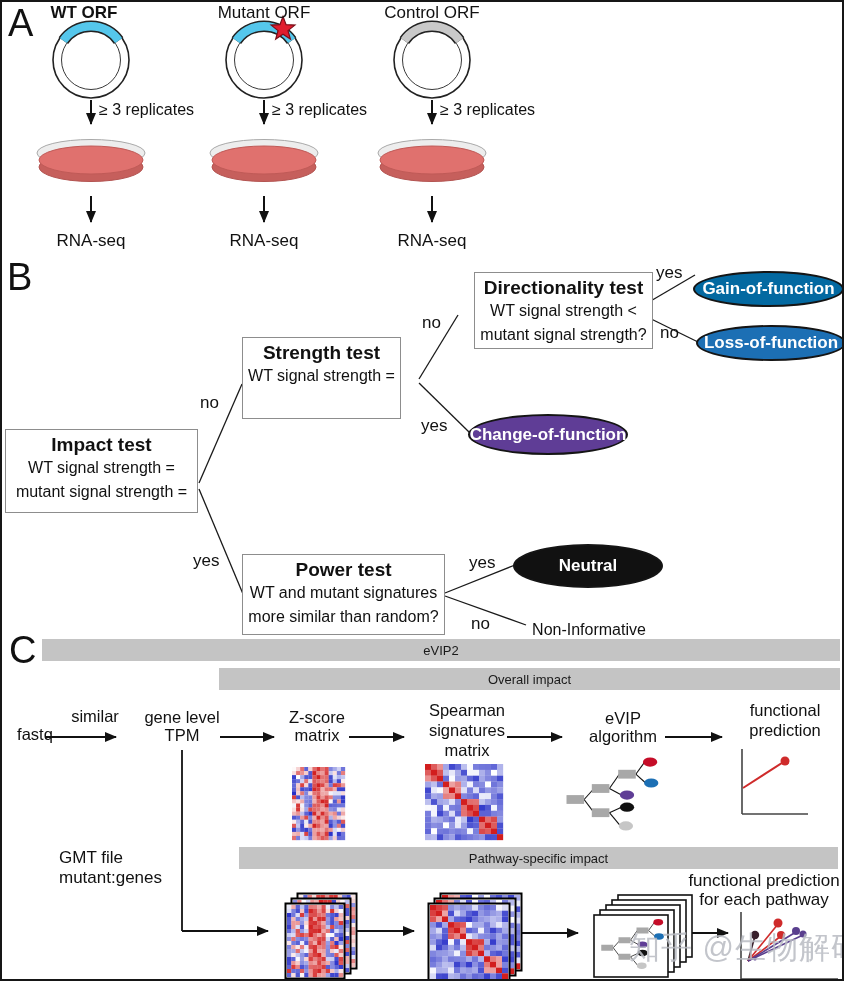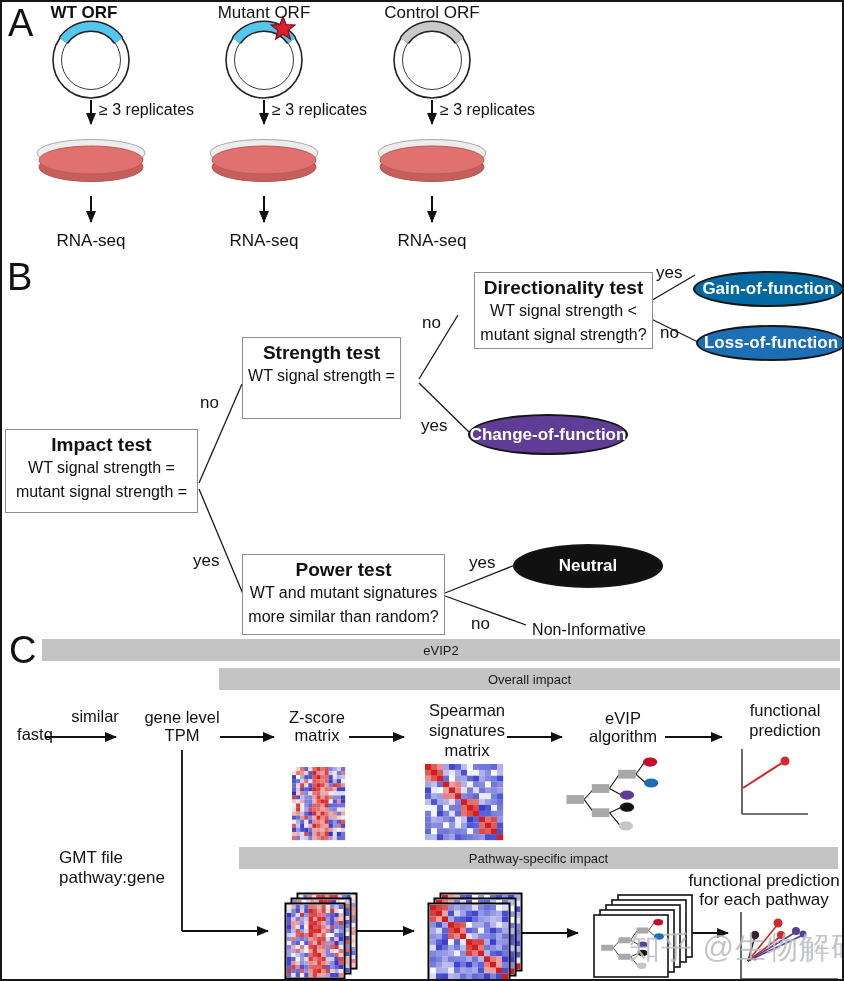--- a/index.html
+++ b/index.html
@@ -1891,21 +1891,21 @@
     <div>eVIP</div>
     <div>algorithm</div>
   </div>
   <div class="abs flow-label" style="left:737px;top:698px;width:92px;line-height:20px;">
     <div>functional</div>
     <div>prediction</div>
   </div>
 
   <div class="abs gmt-label" style="left:57px;top:846px;">
     <div>GMT file</div>
-    <div>pathway:gene</div>
+    <div>mutant:genes</div>
   </div>
 
   <div class="abs cap-label" style="left:680px;top:869px;width:164px;">
     <div>functional prediction</div>
     <div>for each pathway</div>
   </div>
 
   <div id="watermark" class="abs" style="left: 627px; top: 925px; color: rgb(185, 188, 195);">知乎 @生物解码</div>
 </div>
 

